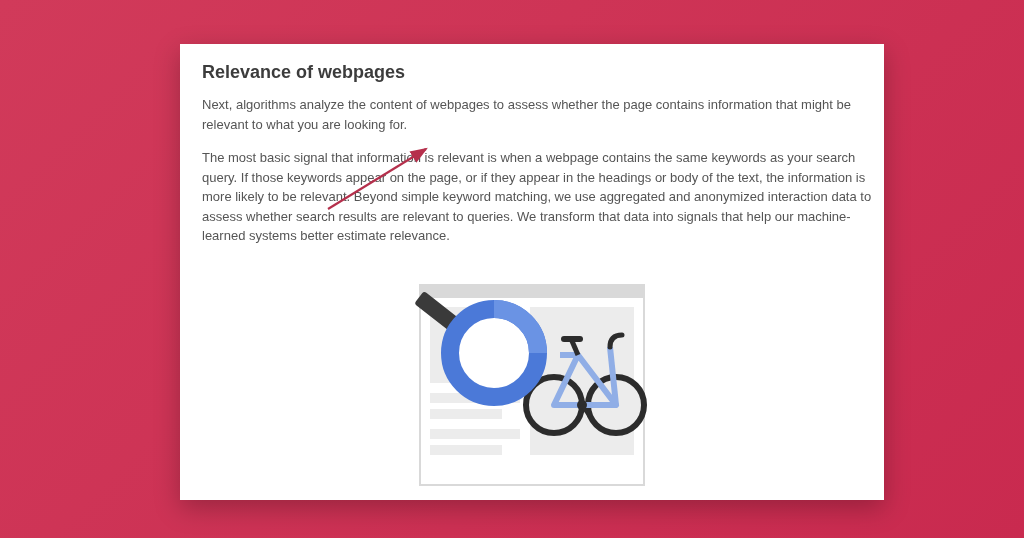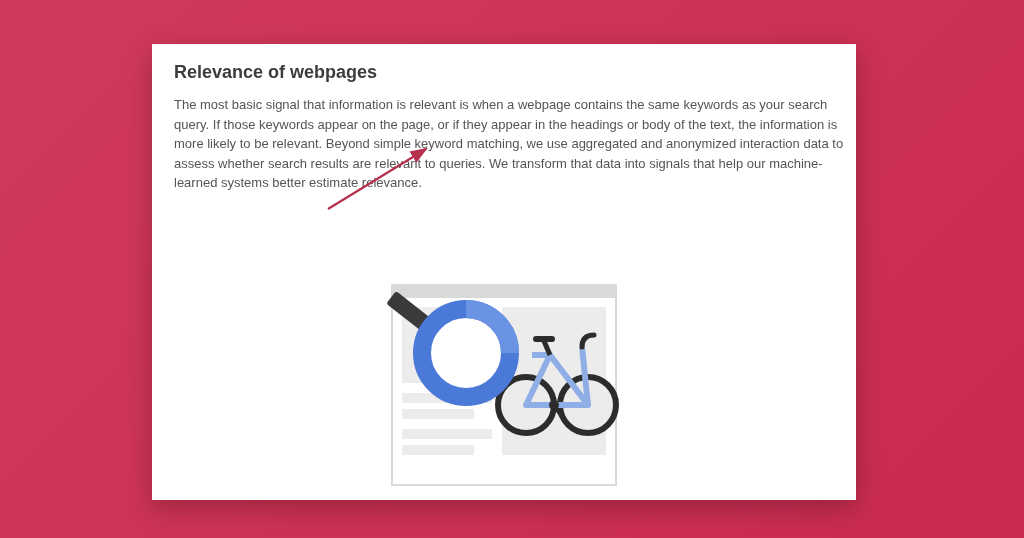--- a/index.html
+++ b/index.html
@@ -6,21 +6,21 @@
   body {
     width: 1024px;
     height: 538px;
     background: linear-gradient(135deg, #d13a5a 0%, #c92a4f 100%);
     font-family: Arial, Helvetica, sans-serif;
     position: relative;
     overflow: hidden;
   }
   .card {
     position: absolute;
-    left: 152px;
+    left: 180px;
     top: 44px;
     width: 704px;
     height: 456px;
     background: #fff;
     box-shadow: 0 8px 24px rgba(0,0,0,0.25);
     padding: 18px 7px 0 22px;
   }
   .heading {
     font-size: 18px;
     font-weight: bold;
@@ -49,20 +49,21 @@
     width: 110px;
     height: 70px;
     pointer-events: none;
   }
 </style>
 </head>
 <body>
 
 <div class="card">
   <div class="heading">Relevance of webpages</div>
+  <p class="para">Next, algorithms analyze the content of webpages to assess whether the page contains information that might be relevant to what you are looking for.</p>
   <p class="para">The most basic signal that information is relevant is when a webpage contains the same keywords as your search query. If those keywords appear on the page, or if they appear in the headings or body of the text, the information is more likely to be relevant. Beyond simple keyword matching, we use aggregated and anonymized interaction data to assess whether search results are relevant to queries. We transform that data into signals that help our machine-learned systems better estimate relevance.</p>
 
   <div class="illustration">
     <svg viewBox="0 0 300 225" width="300" height="225">
 
       <rect x="38" y="10" width="224" height="200" fill="#fff" stroke="#d9d9d9" stroke-width="2"></rect>
       <rect x="38" y="10" width="224" height="13" fill="#d9d9d9"></rect>
 
       <rect x="48" y="32" width="90" height="76" fill="#ececec"></rect>
       <rect x="70" y="65" width="46" height="12" fill="#d0d0d0"></rect>

